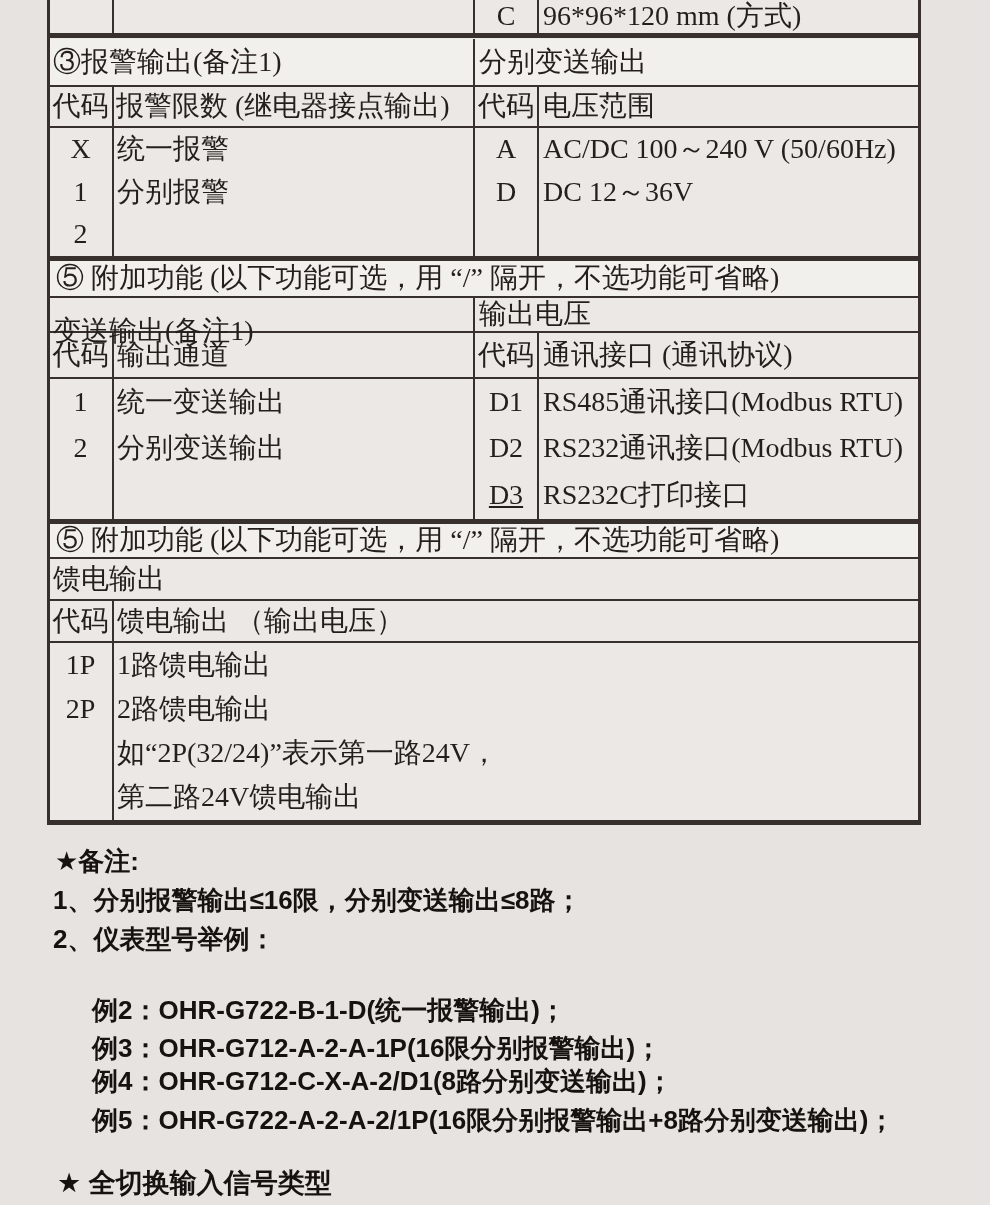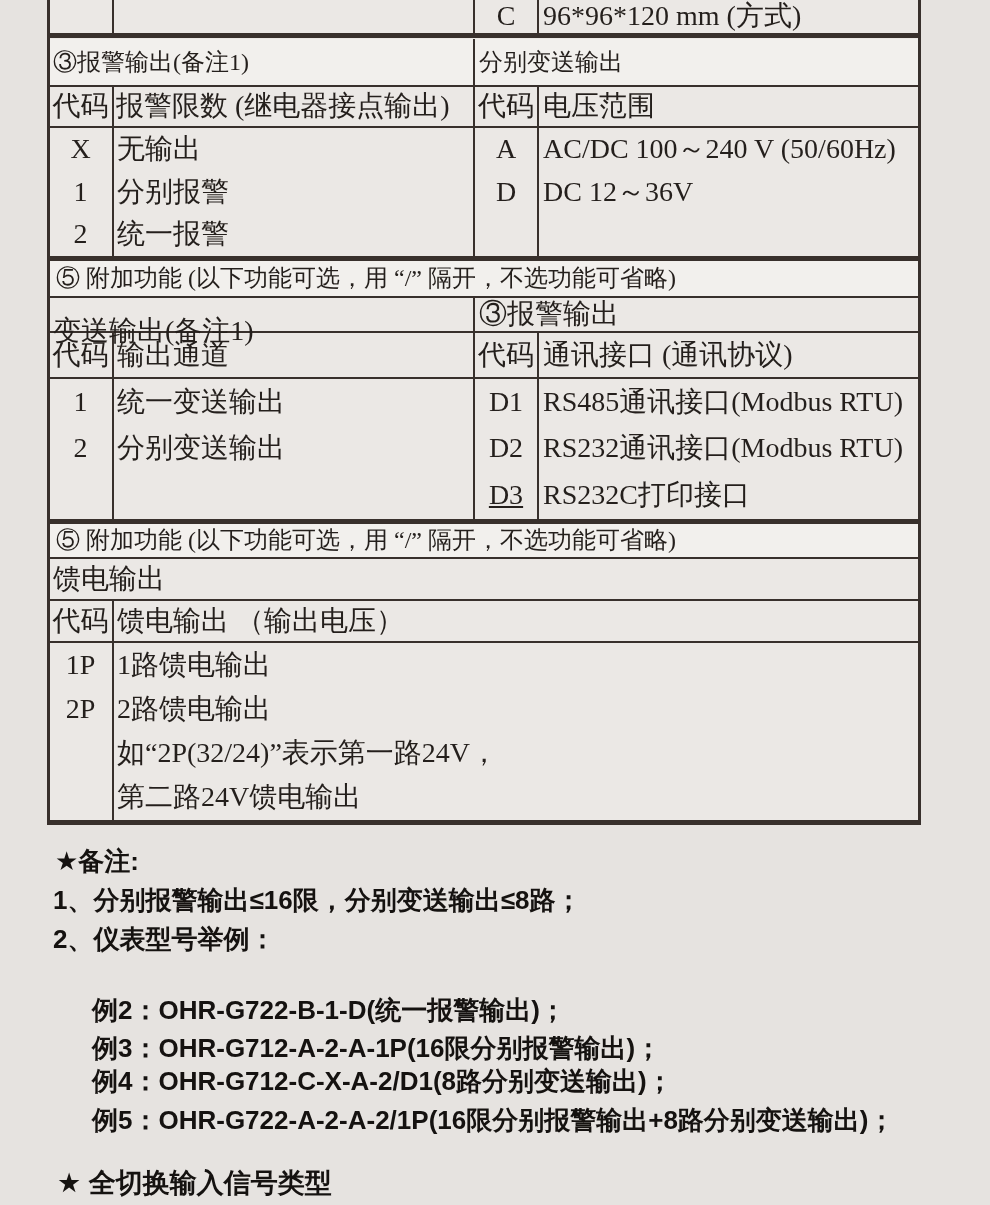--- a/index.html
+++ b/index.html
@@ -13,21 +13,21 @@
   }
   .tablebg{position:absolute;left:47px;top:0;width:874px;height:823px;background:#ebe8e5;}
   .band{position:absolute;left:50px;width:868px;background:#f2f0ed;}
   .hline{position:absolute;left:47px;width:874px;background:#38302c;}
   .vline{position:absolute;background:#38302c;}
   .cell{
     position:absolute;display:flex;align-items:center;
     font-size:28px;line-height:1.1;white-space:nowrap;
   }
   .center{justify-content:center;}
-  .title{font-size:24px;}
+  .title{font-size:28px;}
   .stack{position:absolute;display:flex;flex-direction:column;}
   .stack>div{display:flex;align-items:center;font-size:28px;line-height:1.1;white-space:nowrap;}
   .stack.center>div{justify-content:center;}
   .note{
     position:absolute;
     font-family:"Liberation Sans","DejaVu Sans",sans-serif;
     font-weight:700;font-size:26px;color:#151210;
     white-space:nowrap;line-height:1.3;
   }
 </style>
@@ -81,38 +81,37 @@
   <div class="cell" style="left:116px;top:87px;width:356px;height:39px;">报警限数 (继电器接点输出)</div>
   <div class="cell center" style="left:475px;top:87px;width:62px;height:39px;">代码</div>
   <div class="cell" style="left:543px;top:87px;width:372px;height:39px;">电压范围</div>
 
   <div class="stack center" style="left:49px;top:128px;width:63px;">
     <div style="height:42.7px;">X</div>
     <div style="height:42.7px;">1</div>
     <div style="height:42.7px;">2</div>
   </div>
   <div class="stack" style="left:117px;top:128px;width:352px;">
-    <div style="height:42.7px;">无输出</div>
+    <div style="height:42.7px;">统一报警</div>
     <div style="height:42.7px;">分别报警</div>
-    <div style="height:42.7px;">统一报警</div>
   </div>
 
   <div class="stack center" style="left:475px;top:128px;width:62px;">
     <div style="height:42.7px;">A</div>
     <div style="height:42.7px;">D</div>
   </div>
   <div class="stack" style="left:543px;top:128px;width:374px;">
     <div style="height:42.7px;">AC/DC 100～240 V (50/60Hz)</div>
     <div style="height:42.7px;">DC 12～36V</div>
   </div>
 
   <div class="cell title" style="left:56px;top:261px;width:860px;height:35px;">⑤ 附加功能 (以下功能可选，用 “/” 隔开，不选功能可省略)</div>
 
   <div class="cell" style="left:53px;top:298px;width:415px;height:33px;margin-top:17px;">变送输出(备注1)</div>
-  <div class="cell" style="left:479px;top:298px;width:430px;height:33px;">③报警输出</div>
+  <div class="cell" style="left:479px;top:298px;width:430px;height:33px;">输出电压</div>
 
   <div class="cell center" style="left:49px;top:333px;width:63px;height:44px;">代码</div>
   <div class="cell" style="left:117px;top:333px;width:352px;height:44px;">输出通道</div>
   <div class="cell center" style="left:475px;top:333px;width:62px;height:44px;">代码</div>
   <div class="cell" style="left:543px;top:333px;width:372px;height:44px;">通讯接口 (通讯协议)</div>
 
   <div class="stack center" style="left:49px;top:379px;width:63px;">
     <div style="height:46.6px;">1</div>
     <div style="height:46.6px;">2</div>
   </div>

